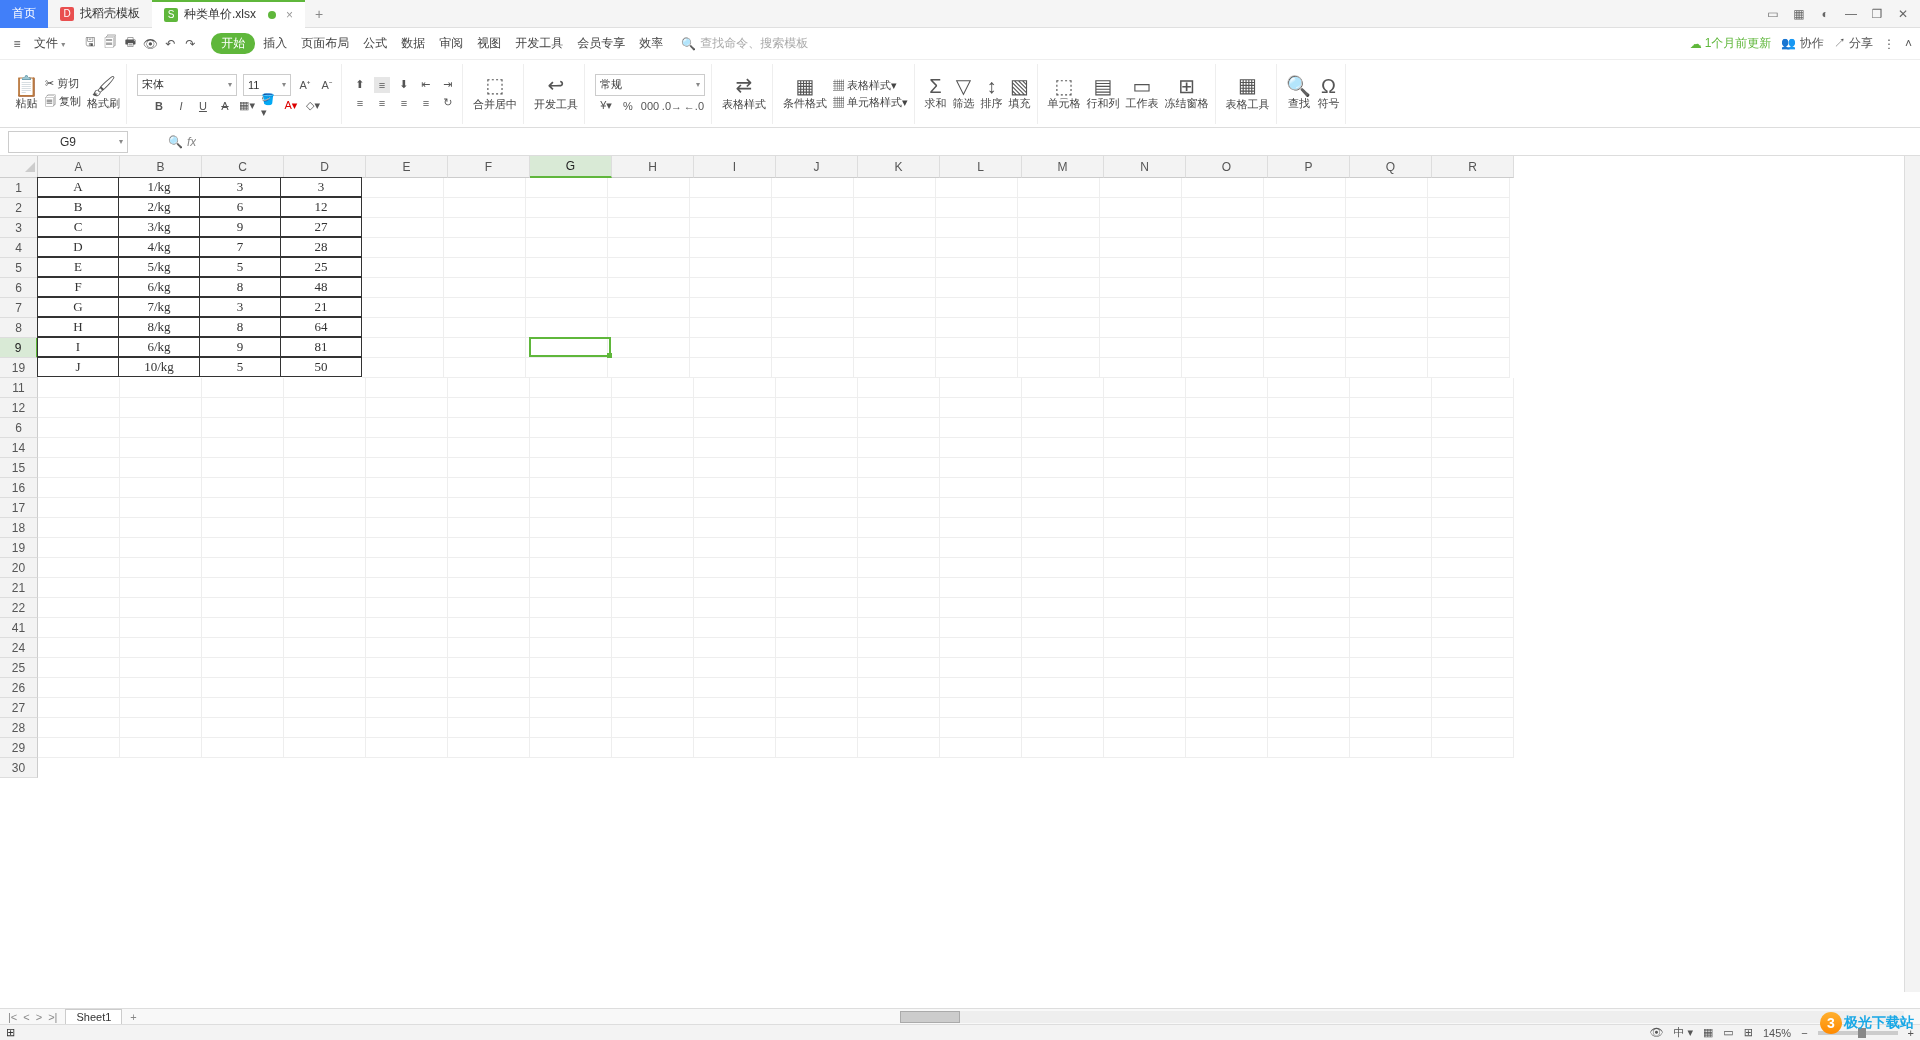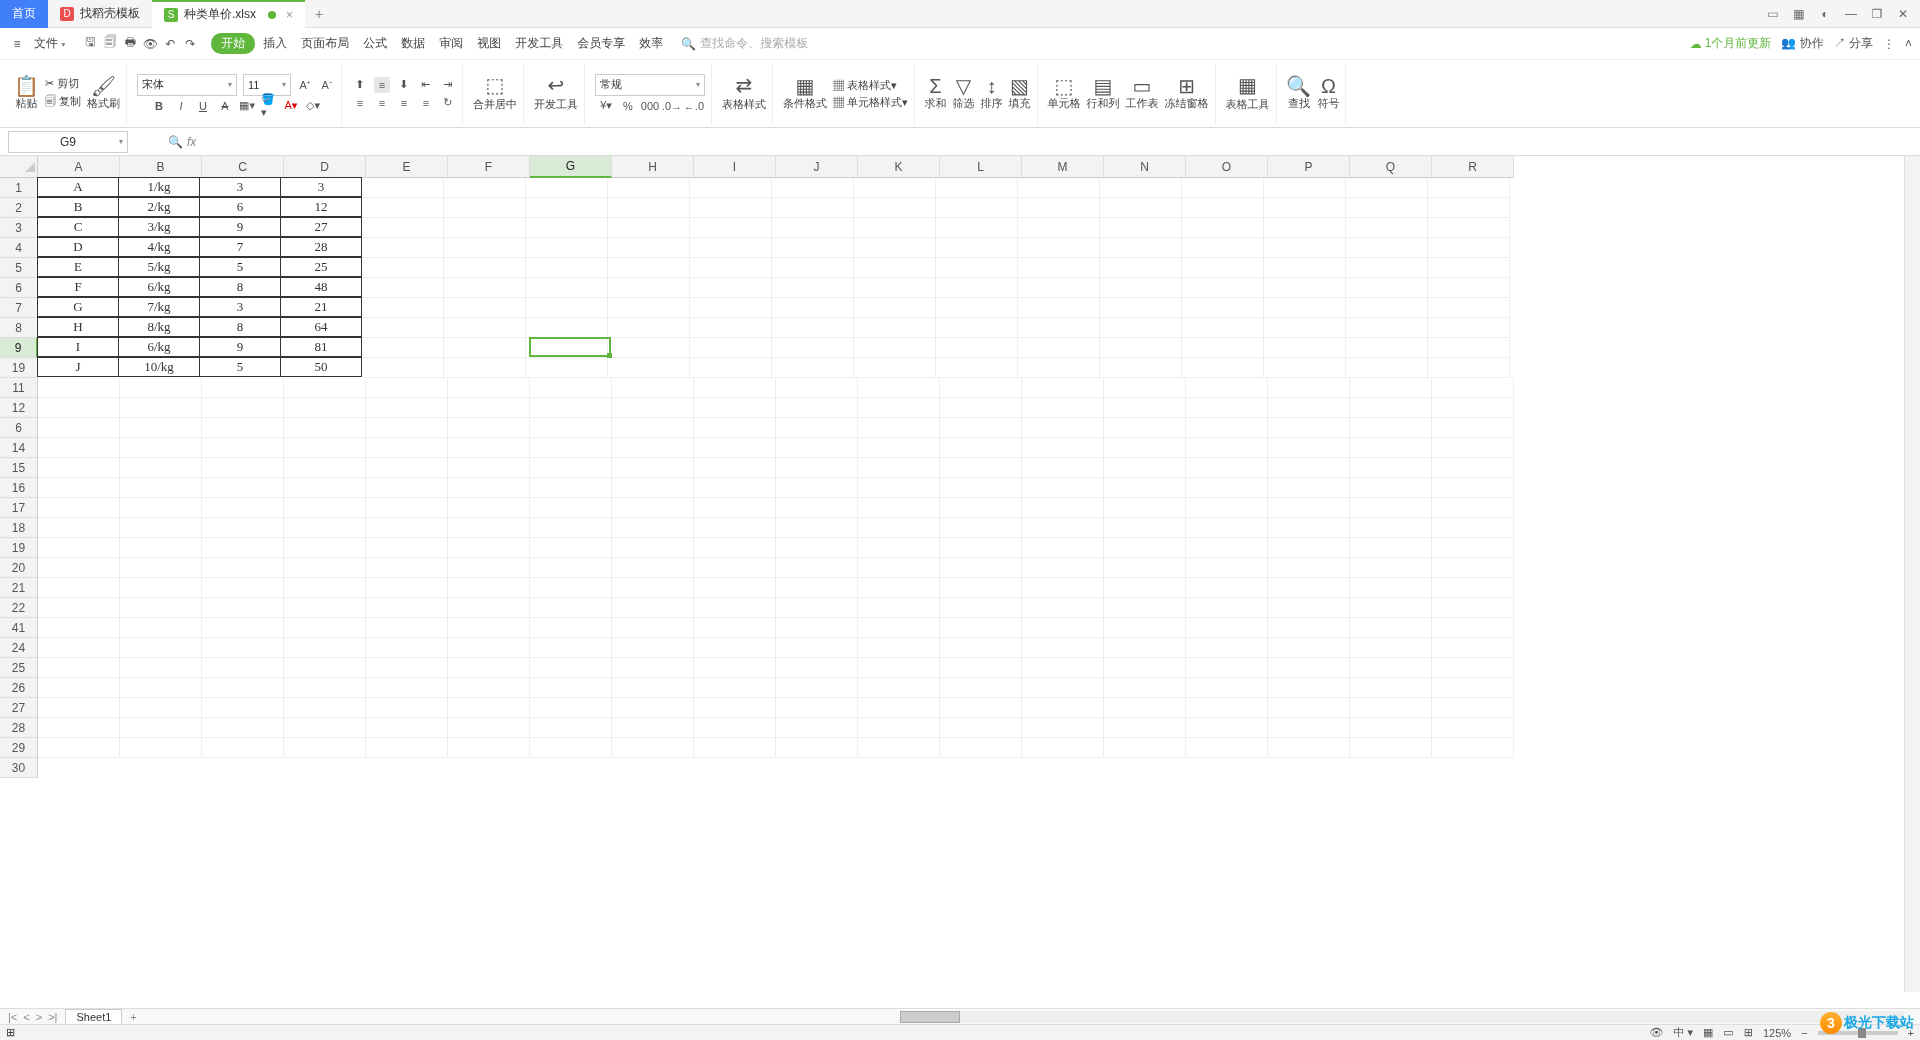--- a/index.html
+++ b/index.html
@@ -980,21 +980,21 @@
 </div>
 
 <div class="statusbar">
   <span>⊞</span>
   <div class="sright">
     <span>👁</span>
     <span>中 ▾</span>
     <span>▦</span>
     <span>▭</span>
     <span>⊞</span>
-    <span>125%</span>
+    <span>145%</span>
     <span>−</span>
     <div class="zoomslider">
         <div class="zt"></div>
       </div>
     <span>+</span>
   </div>
 </div>
 
 <div class="watermark">
   <span class="wicon">3</span>

